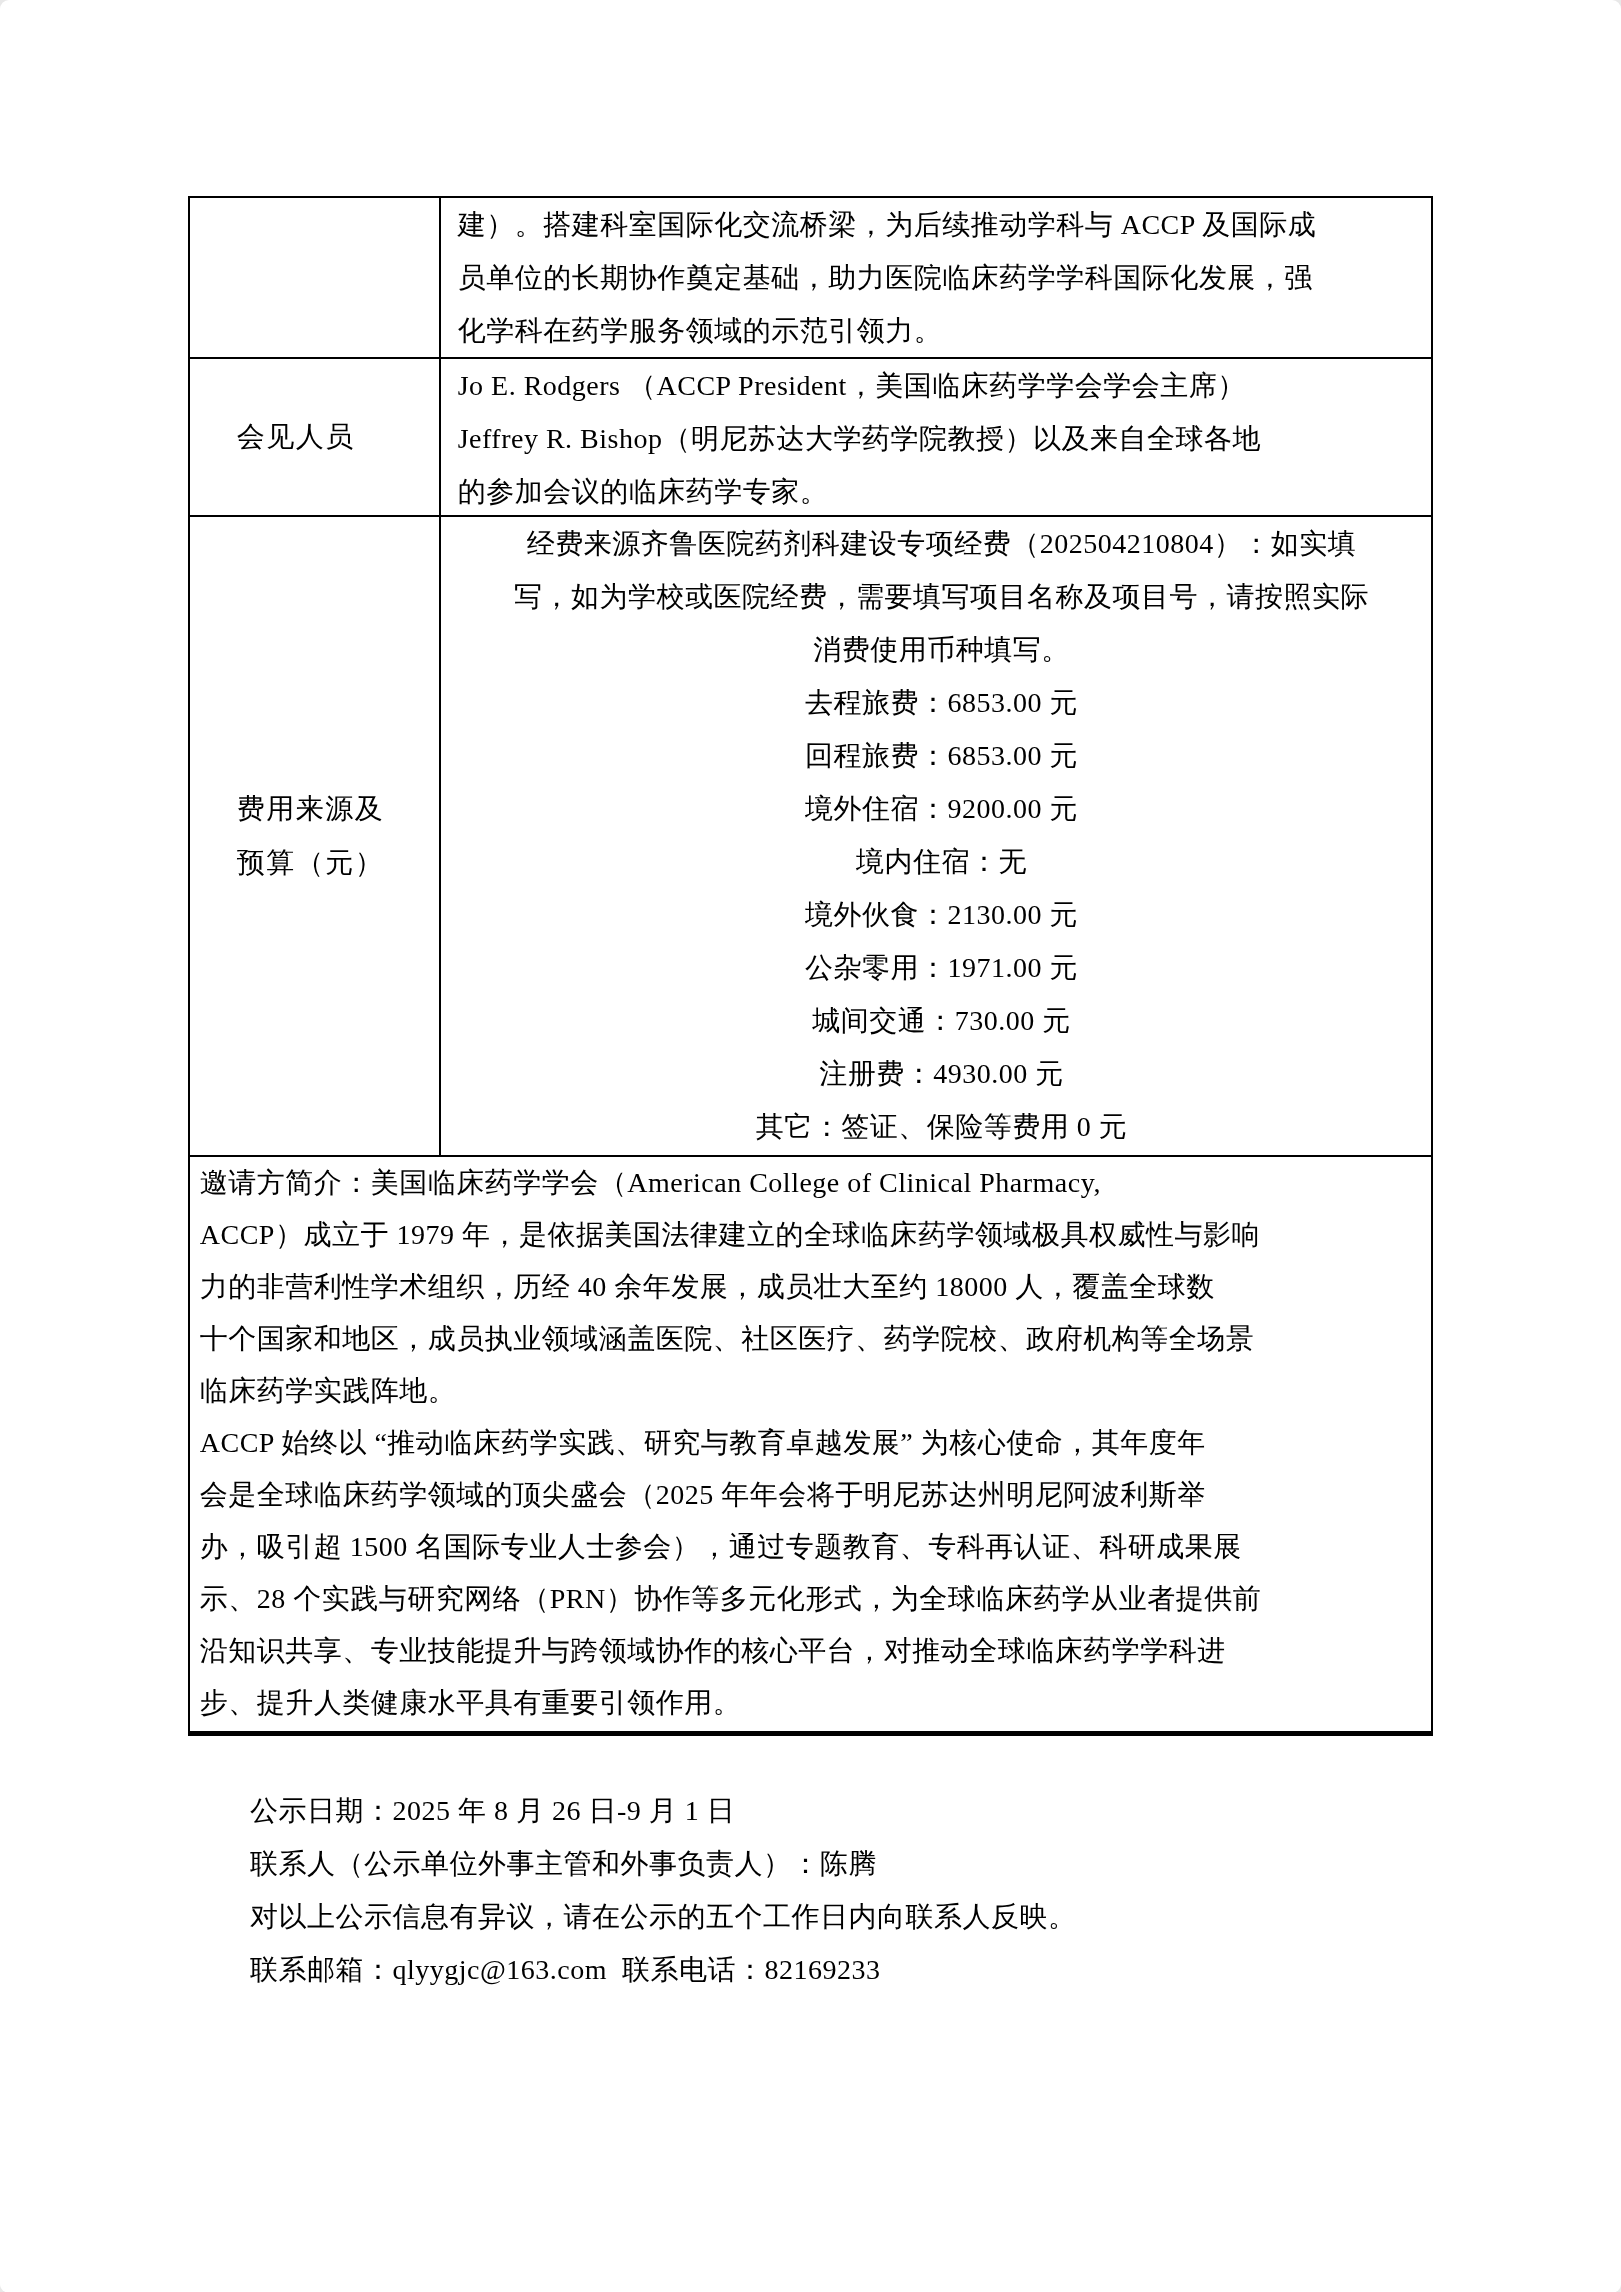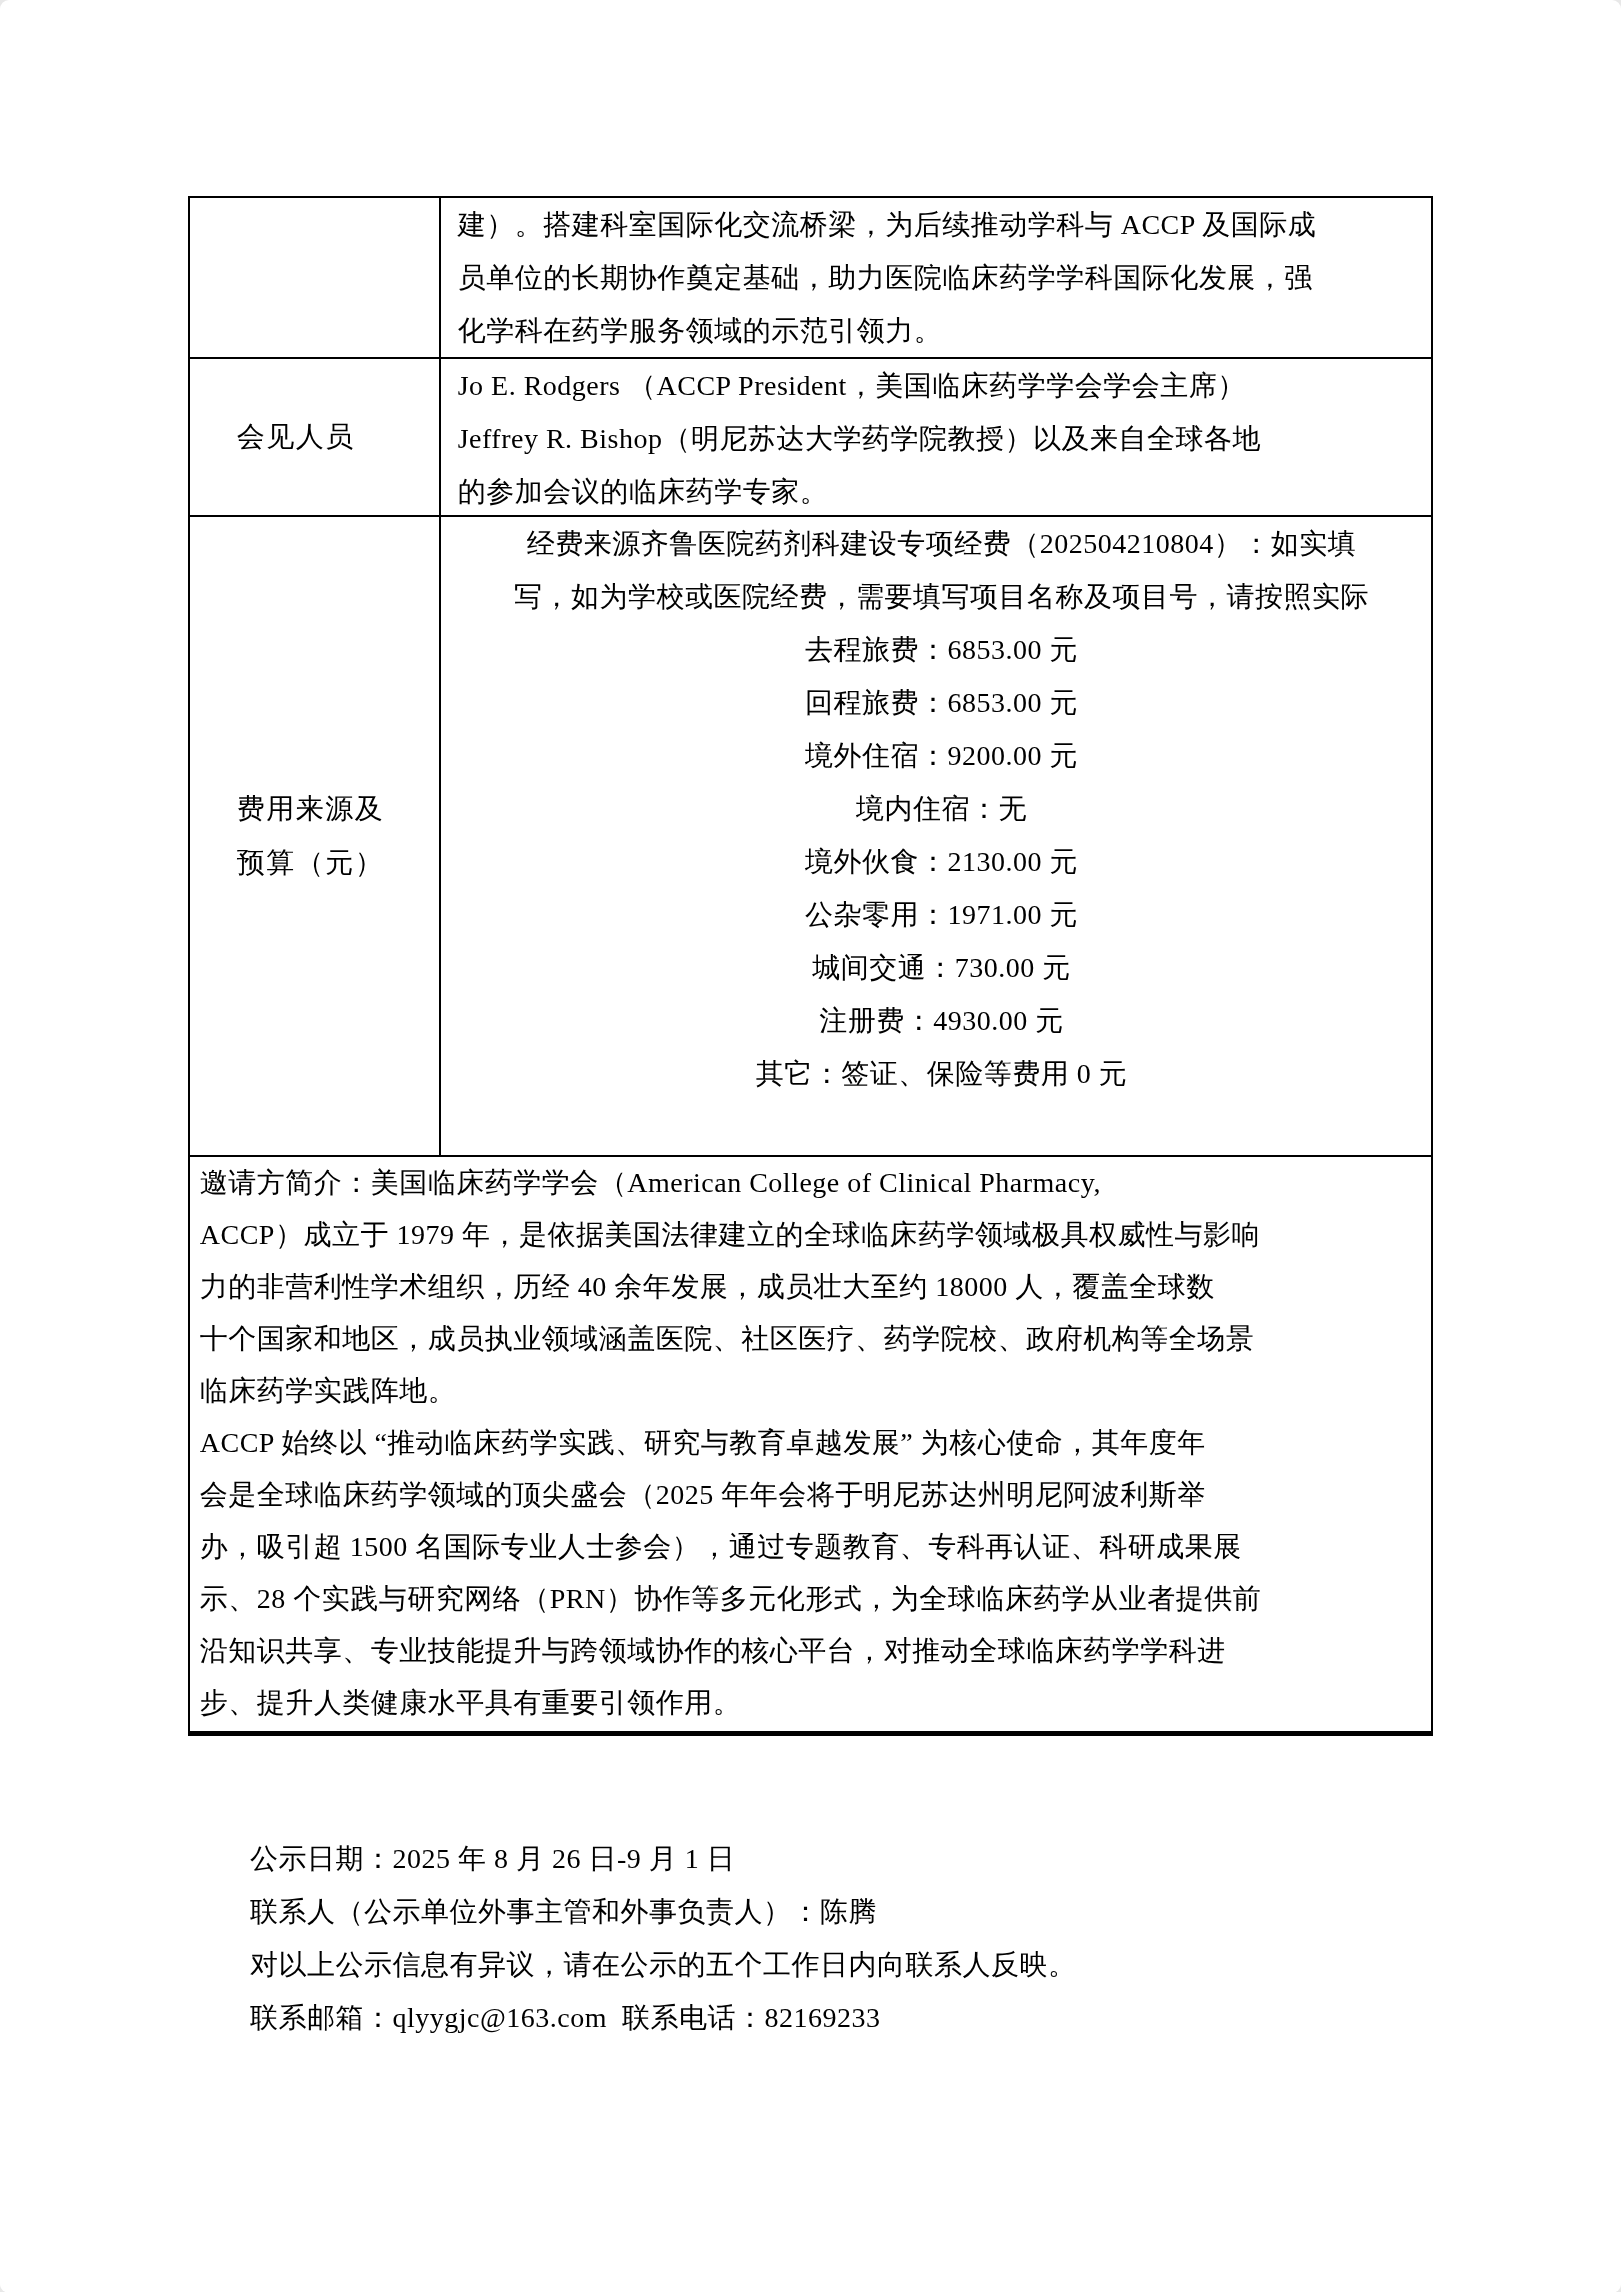--- a/index.html
+++ b/index.html
@@ -52,21 +52,21 @@
   .r3 .line{height:53px;line-height:53px;text-align:center;}
   .r4 .line{height:52px;line-height:52px;}
   .label-line{
     font-size:28px;
     line-height:54px;height:54px;
     white-space:pre;
     letter-spacing:1.5px;
   }
   .footer{
     position:absolute;
-    left:250px;top:1832px;
+    left:250px;top:1784px;
     width:1225px;
   }
   .footer .line{
     font-size:28px;
     height:53px;line-height:53px;
     letter-spacing:0.5px;
   }
 </style>
 </head>
 <body>
@@ -98,20 +98,21 @@
     </div>
 
     <div class="trow r3">
       <div class="tlabel">
         <div class="label-line">费用来源及</div>
         <div class="label-line">预算（元）</div>
       </div>
       <div class="tcontent">
         <div class="line">经费来源齐鲁医院药剂科建设专项经费（202504210804）：如实填</div>
         <div class="line">写，如为学校或医院经费，需要填写项目名称及项目号，请按照实际</div>
+        <div class="line">消费使用币种填写。</div>
         <div class="line">去程旅费：6853.00 元</div>
         <div class="line">回程旅费：6853.00 元</div>
         <div class="line">境外住宿：9200.00 元</div>
         <div class="line">境内住宿：无</div>
         <div class="line">境外伙食：2130.00 元</div>
         <div class="line">公杂零用：1971.00 元</div>
         <div class="line">城间交通：730.00 元</div>
         <div class="line">注册费：4930.00 元</div>
         <div class="line">其它：签证、保险等费用 0 元</div>
       </div>

